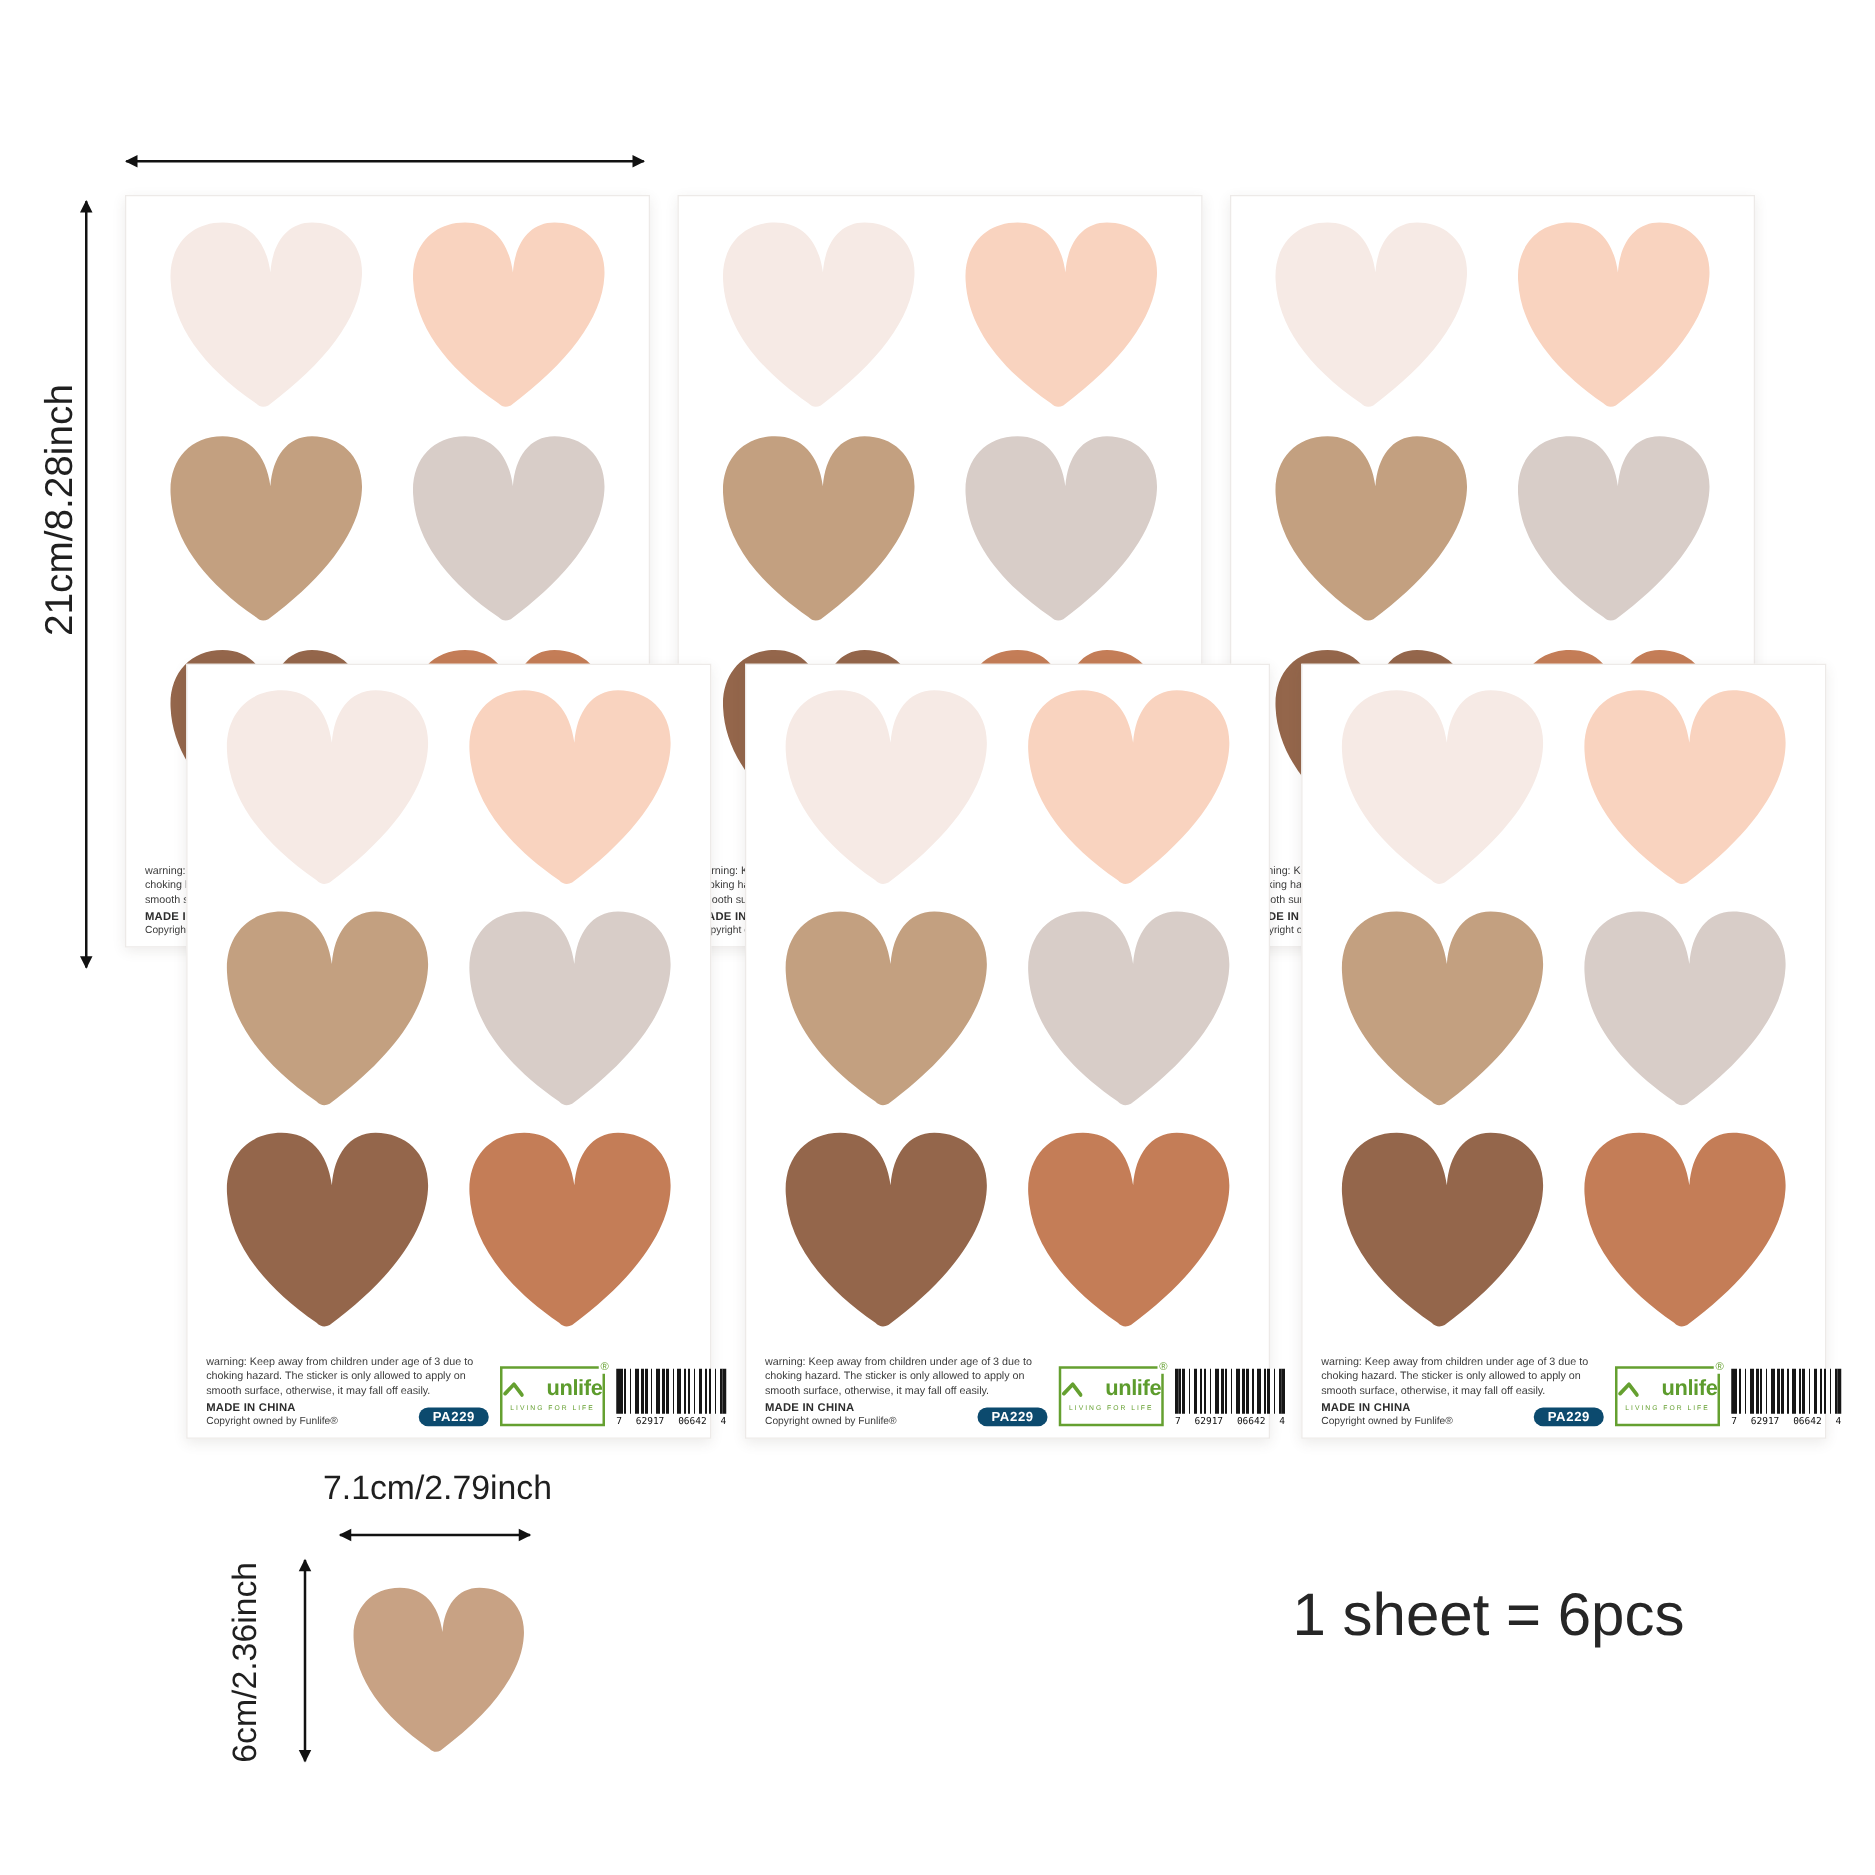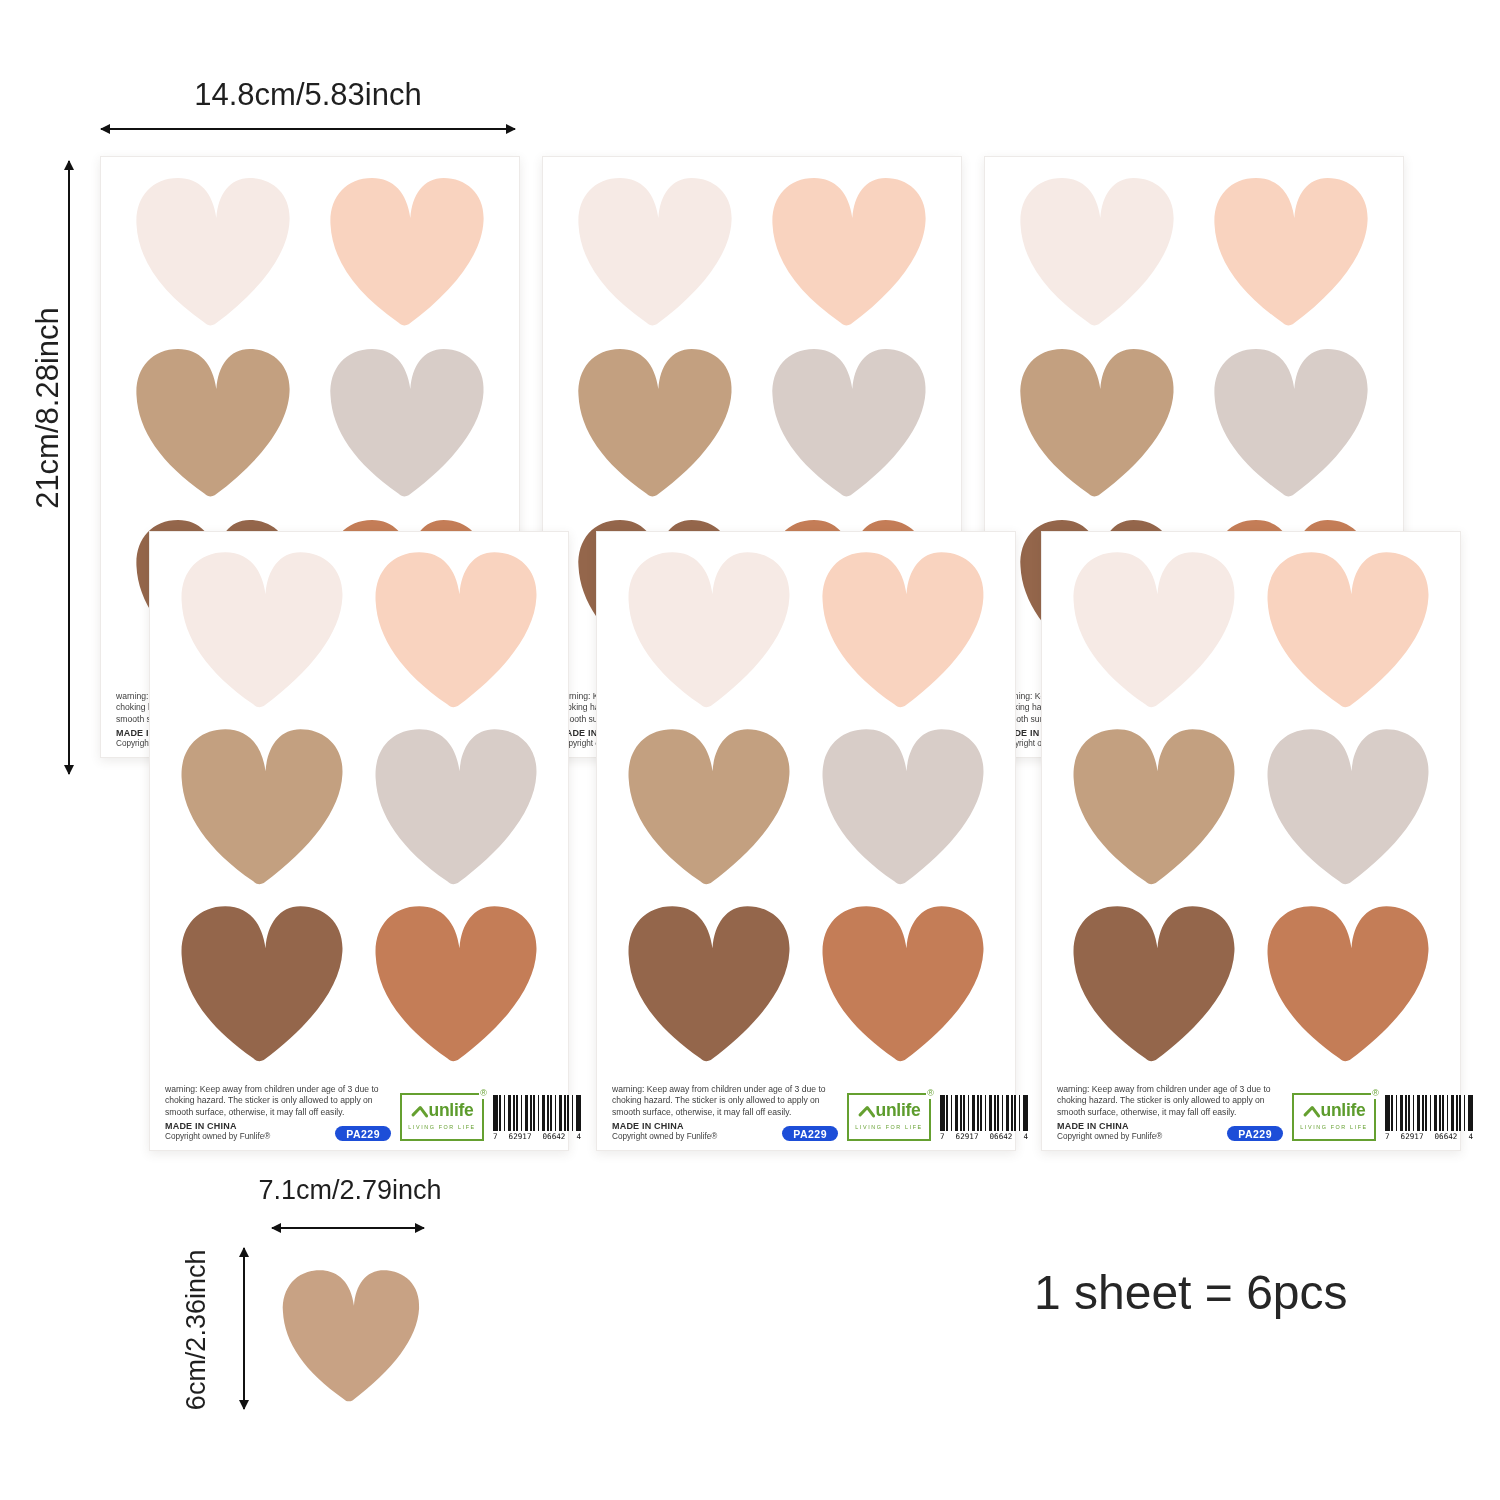--- a/index.html
+++ b/index.html
@@ -33,29 +33,29 @@
     height:78px; flex:none; box-sizing:border-box;
     padding:0 13px 9px 15px;
     display:flex; align-items:flex-end; gap:9px;
   }
   .f-left { width:226px; flex:none; }
   .warning { margin:0 0 3px; font-size:8.6px; line-height:1.32; color:#3d3d3d; }
   .f-left-row { display:flex; align-items:flex-end; justify-content:space-between; }
   .made { font-size:9px; font-weight:bold; color:#2e2e2e; letter-spacing:.2px; }
   .copy { font-size:8.2px; color:#3d3d3d; margin-top:1px; }
   .pa-pill {
-    background:#1d4ed8; color:#fff; font-size:10.5px; font-weight:bold;
+    background:#0c4a6e; color:#fff; font-size:10.5px; font-weight:bold;
     padding:1.5px 11px; border-radius:10px; letter-spacing:.5px; white-space:nowrap;
   }
   .logo {
     position:relative; flex:none; width:84px; height:48px;
     border:2px solid #65a030; box-sizing:border-box; padding-top:5px; background:#fff;
   }
   .logo-reg { position:absolute; top:-7px; right:-6px; font-size:9px; color:#65a030; background:#fff; line-height:1; padding:1px; }
-  .logo-row { display:flex; align-items:center; justify-content:center; gap:1px; }
+  .logo-row { display:flex; align-items:center; justify-content:space-between; gap:1px; }
   .roof-icon { width:17px; height:14px; flex:none; }
   .logo-text { font-size:17.5px; font-weight:bold; color:#5d9c2d; letter-spacing:-.3px; }
   .logo-tag { text-align:center; font-size:5.4px; letter-spacing:1.6px; color:#65a030; margin-top:3px; white-space:nowrap; }
   .barcode { flex:none; width:88px; }
   .bars {
     height:36px;
     background:repeating-linear-gradient(90deg,
       #161616 0 2px,#fff 2px 3px,#161616 3px 5px,#fff 5px 8px,
       #161616 8px 9px,#fff 9px 12px,#161616 12px 15px,#fff 15px 17px);
     border-left:3px solid #161616; border-right:3px solid #161616; box-sizing:border-box;
@@ -90,21 +90,20 @@
 
   #single-heart { position:absolute; left:277px; top:1260px; width:148px; height:152px; }
 
   .pack-info { position:absolute; left:1034px; top:1262px; font-size:48px; line-height:61px; color:#262626; }
 </style>
 </head>
 <body>
 
 <div class="canvas">
 
-  <div class="dim-label" id="top-label">14.8cm/5.83inch</div>
   <div class="arrow-h" id="top-arrow"></div>
 
   <div class="dim-label" id="left-label">21cm/8.28inch</div>
   <div class="arrow-v" id="left-arrow"></div>
 
   <div class="sheet back s1">
   <div class="hearts">
     <svg class="heart" viewBox="0 0 100 95">
           <path d="M52,27 C50,12 42,3 29,3 C13,3 3,15 4,31 C5,52 19,72 45,90 C47,92 49,92 51,91 C78,71 95,49 96,29 C97,13 86,3 72,3 C60,3 53,13 52,27 Z" fill="#f6eae5"></path>
         </svg>

